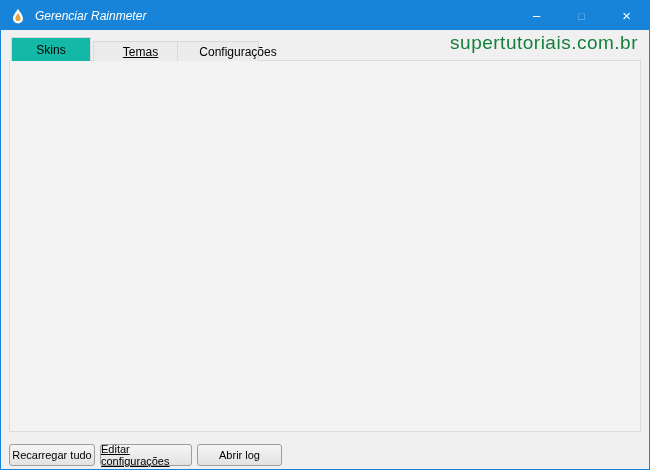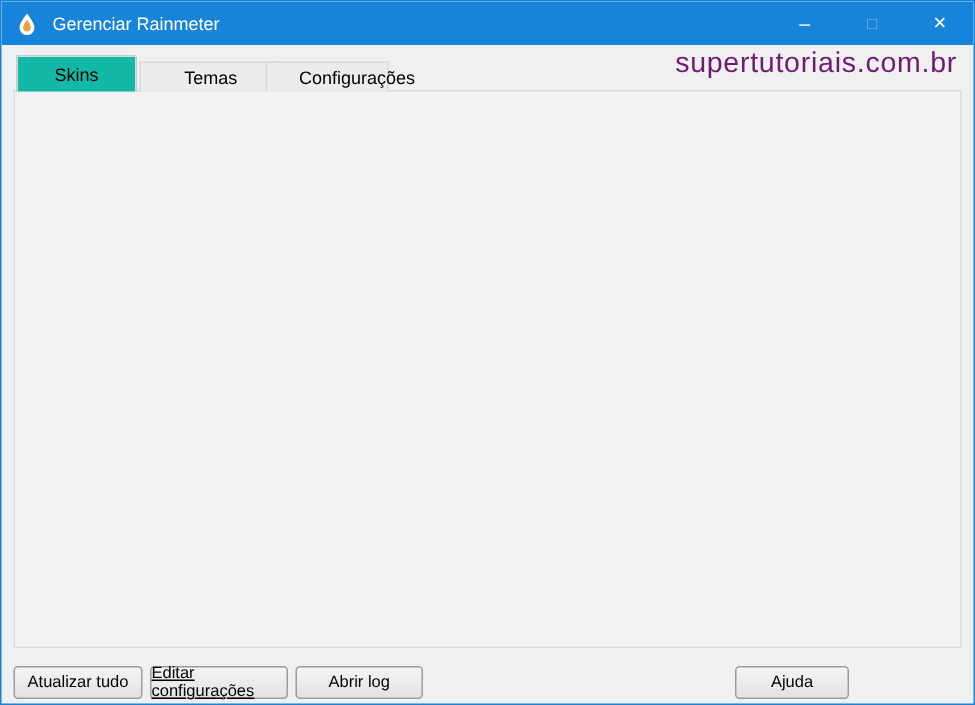--- a/index.html
+++ b/index.html
@@ -5,37 +5,37 @@
   * { margin:0; padding:0; box-sizing:border-box; }
   html,body { background:#fff; }
   body { font-family:"Liberation Sans", sans-serif; font-size:12px; color:#000; }
 
   #window {
     position:relative; width:650px; height:470px;
     background:#f0f0f0; border:1px solid #1784d9; overflow:hidden;
   }
 
   
-  .titlebar { position:absolute; top:0; left:0; right:0; height:29px; background:#1784d9; display:flex; align-items:center; }
+  .titlebar { position:absolute; top:0; left:0; right:0; height:29px; background:#1784d9; display:flex; align-items:center;font-style:italic; }
   .titlebar .app-icon { margin-left:9px; width:16px; height:16px; flex:0 0 auto; }
   .titlebar .title { color:#fff; margin-left:9px; font-size:12px; }
   .caption-btns { margin-left:auto; display:flex; height:29px; }
   .cap-btn { width:45px; height:29px; display:flex; align-items:center; justify-content:center; color:#fff; font-size:13px; cursor:default; }
   .cap-btn.max { opacity:.45; font-size:11px; }
   .cap-btn.close { font-size:15px; }
 
   
-  .watermark { position:absolute; top:31px; right:11px; font-size:19px; color:#701a75; letter-spacing:.5px; }
+  .watermark { position:absolute; top:31px; right:11px; font-size:19px; color:#15803d; letter-spacing:.5px; }
 
   
   .tab { position:absolute; top:40px; height:20px; background:#ececec; border:1px solid #d9d9d9; border-bottom:none;
          display:flex; align-items:center; justify-content:center; font-size:12px; z-index:2; }
   .tab.active { top:36px; height:24px; background:#14b8a6; z-index:4; }
   .tab-skins { left:10px; width:80px; }
-  .tab-temas { left:92px; width:95px; }
+  .tab-temas { left:92px; width:95px;text-decoration:underline; }
   .tab-config { left:176px; width:82px;padding-left:40px; }
 
   .tabpage { position:absolute; left:8px; right:8px; top:59px; bottom:37px; background:#f3f3f3; border:1px solid #dcdcdc; z-index:1; }
 
   
   .btn { position:absolute; height:22px; background:linear-gradient(180deg,#f5f5f5,#e2e2e2); border:1px solid #9d9d9d; border-radius:3px;
          display:flex; align-items:center; justify-content:center; font-size:11px; cursor:default; }
   .btn.default { border-color:#0078d7; box-shadow:inset 0 0 0 1px #0078d7; }
   .combo-btn { position:absolute; height:22px; background:linear-gradient(180deg,#f5f5f5,#e2e2e2); border:1px solid #9d9d9d; border-radius:3px;
          display:flex; align-items:center; font-size:11px; cursor:default; }
@@ -285,18 +285,17 @@
   </div>
   <div class="checkline" style="top:396px;">
     <span class="cb-box">✓</span>
     <span class="cb-label">Grudar nas bordas</span>
   </div>
   <div class="checkline" style="top:415px;">
     <span class="cb-box"></span>
     <span class="cb-label">Favoritar</span>
   </div>
 
-  <div class="btn footer-btn" style="left:8px; width:86px;">Atualizar tudo</div>
+  <div class="btn footer-btn" style="left:8px; width:86px;">Recarregar tudo</div>
   <div class="btn footer-btn" style="left:99px; width:92px;text-decoration:underline;">Editar configurações</div>
   <div class="btn footer-btn" style="left:196px; width:85px;">Abrir log</div>
-  <div class="btn footer-btn" style="left:489px; width:76px;">Ajuda</div>
 
 </div>
 
 </body></html>

